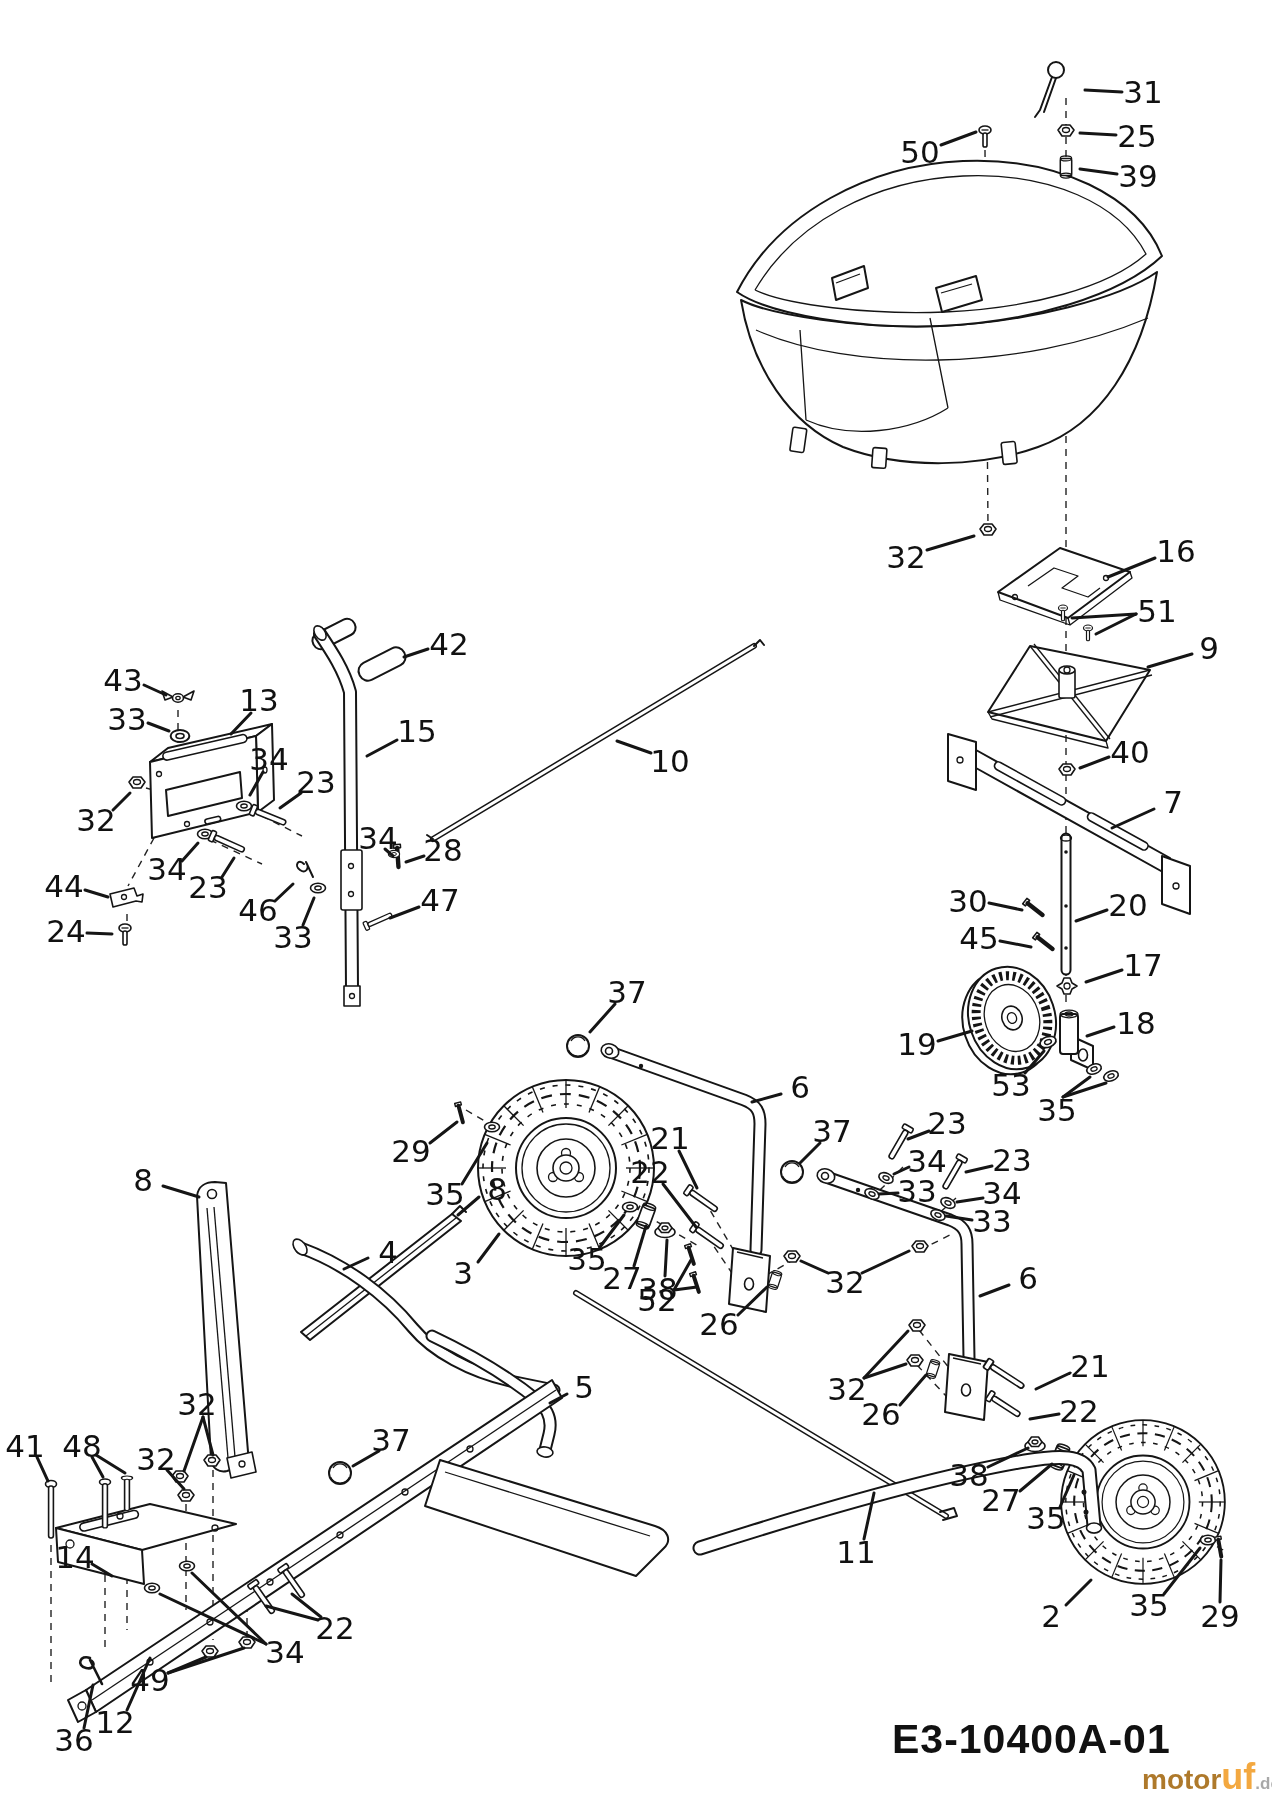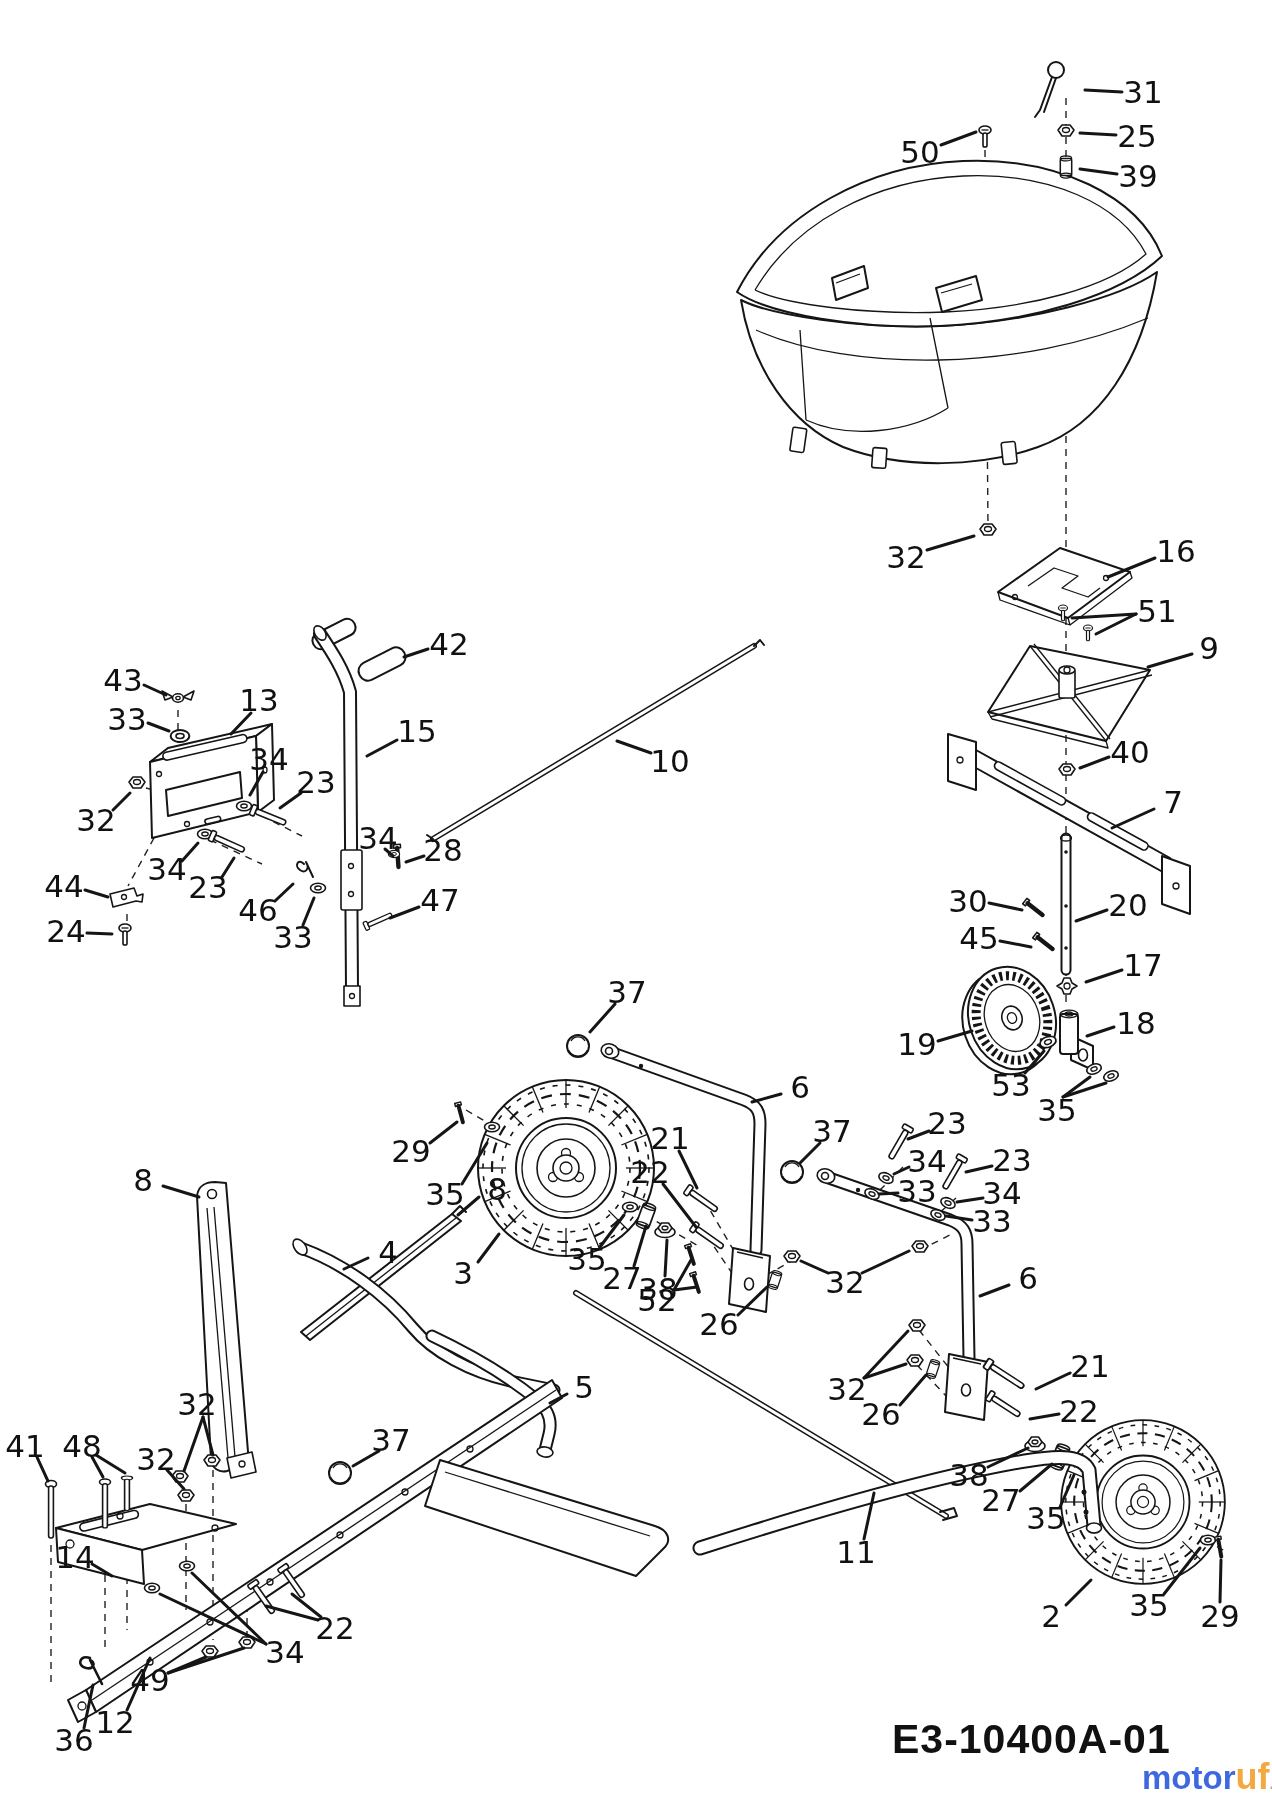--- a/index.html
+++ b/index.html
@@ -12,21 +12,21 @@
   .fw1{fill:#ffffff;stroke:#151515;stroke-width:1.6;stroke-linejoin:round}
   .dash{fill:none;stroke:#222;stroke-width:1.4;stroke-dasharray:7 6}
   .tube-o{fill:none;stroke:#151515;stroke-linecap:round;stroke-linejoin:round}
   .tube-i{fill:none;stroke:#ffffff;stroke-linecap:round;stroke-linejoin:round}
   .callout{font-size:31px;fill:#111;text-anchor:middle;font-family:"DejaVu Sans",sans-serif;}
   .leader{stroke:#151515;stroke-width:3;stroke-linecap:round;}
   #drawing-number{position:absolute;left:892px;top:1716px;font-size:41px;font-weight:bold;
     letter-spacing:1px;color:#111;font-family:"Liberation Sans",sans-serif;}
   #watermark{position:absolute;left:1142px;top:1756px;opacity:.85;white-space:nowrap;
     font-family:"Liberation Sans",sans-serif;font-weight:bold;}
-  #watermark .w1{font-size:33px;color:#1d4ed8;text-align:center;}
+  #watermark .w1{font-size:28px;color:#a16207;text-align:center;}
   #watermark .w2{font-size:36px;color:#f29a1f;}
   #watermark .w3{font-size:17px;color:#9a9a9a;}
 </style>
 </head>
 <body>
 
 <div id="page">
 <svg id="diagram" width="1272" height="1800" viewBox="0 0 1272 1800">
 
   <defs>

